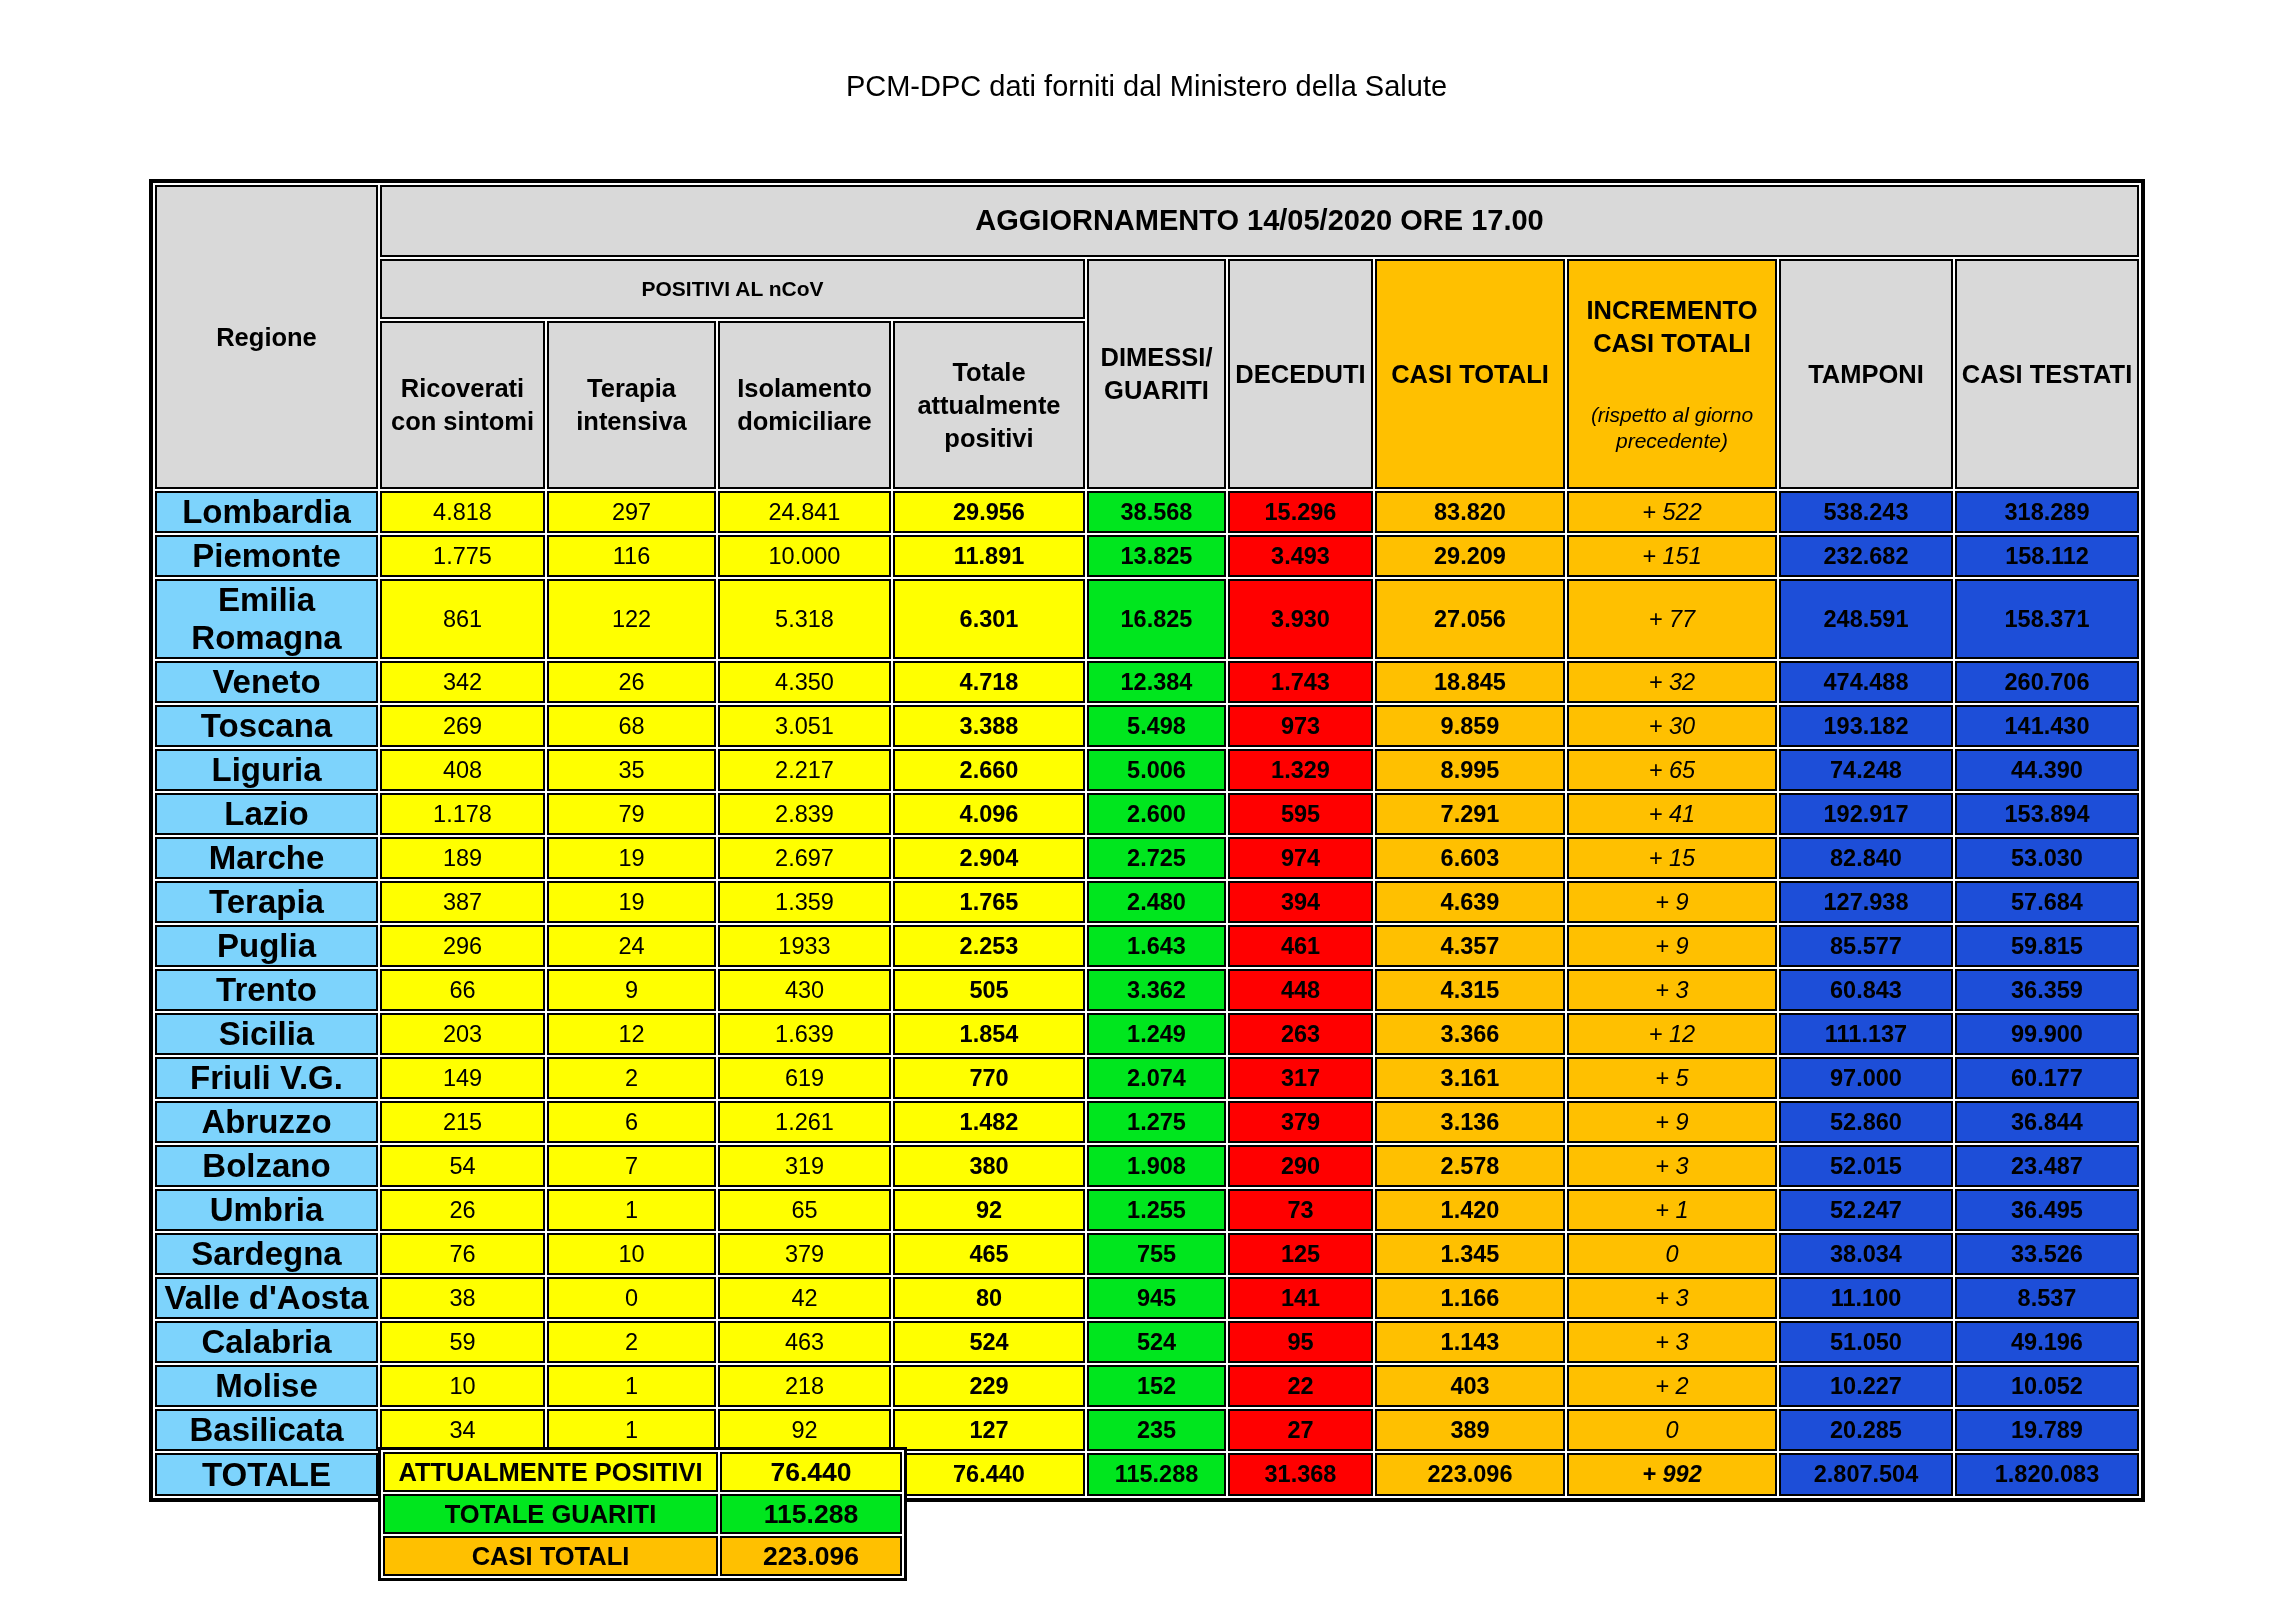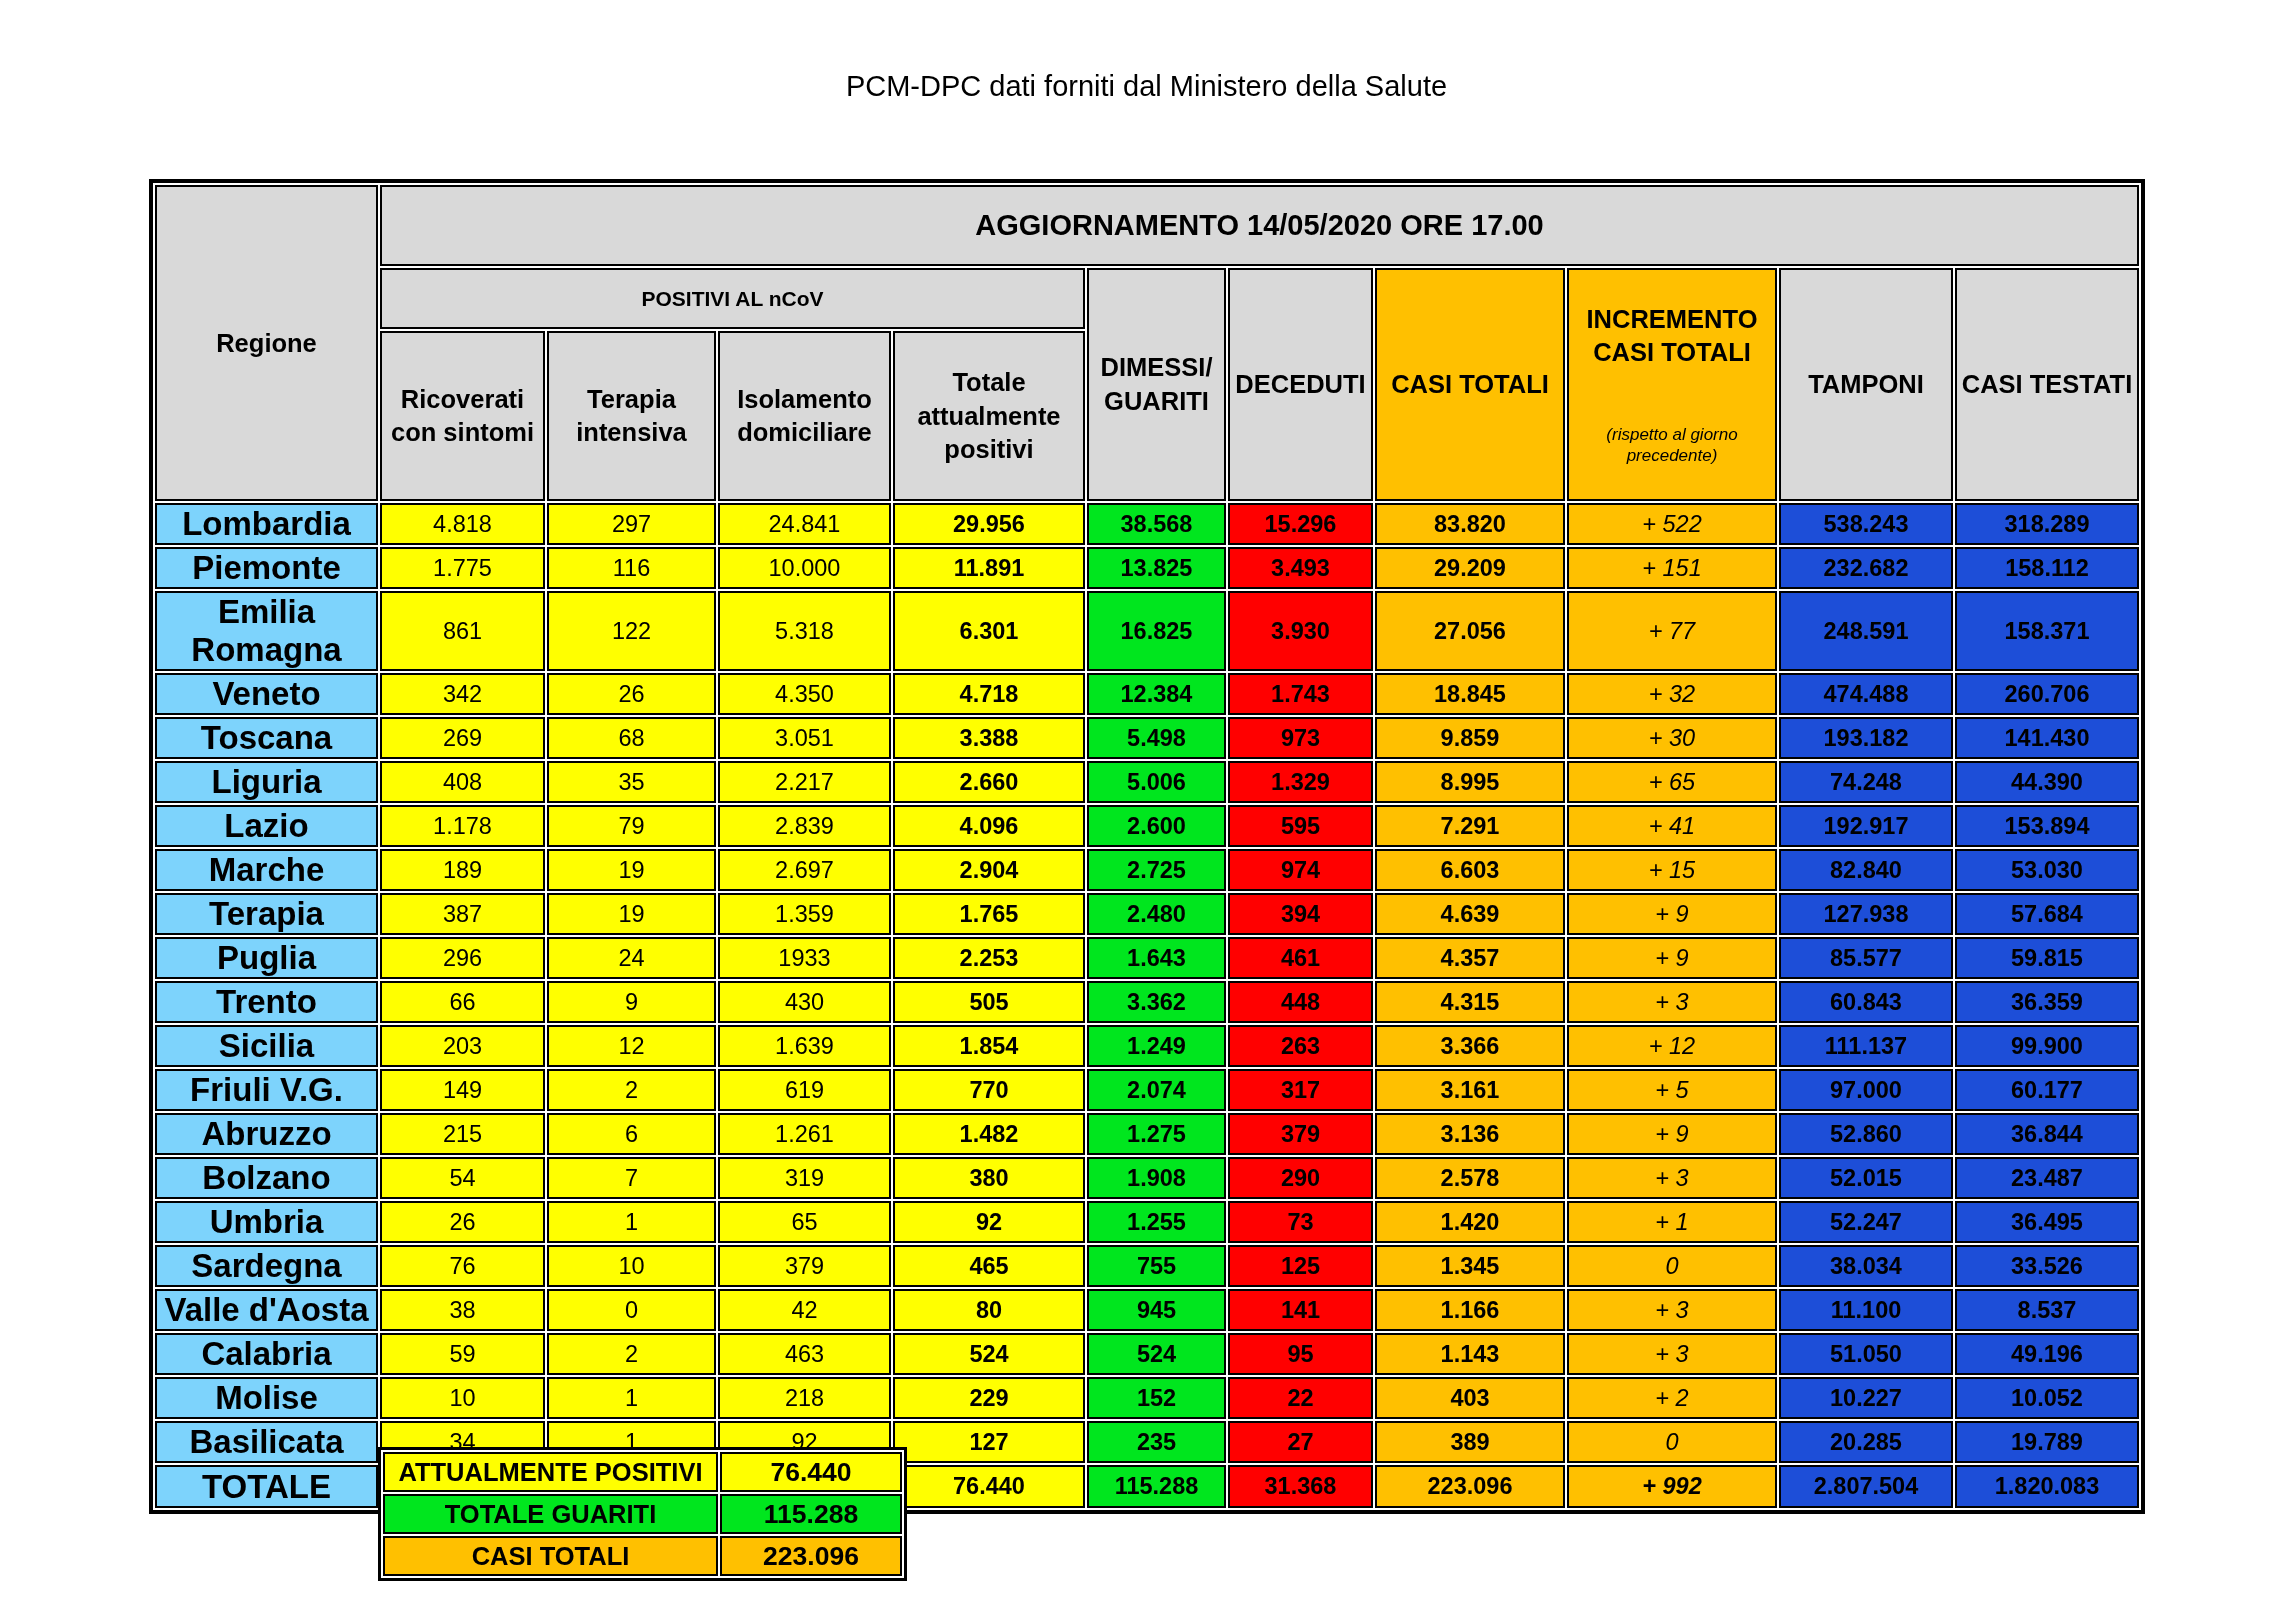--- a/index.html
+++ b/index.html
@@ -5,25 +5,25 @@
   html,body{margin:0;padding:0;background:#fff;}
   .page{position:relative;width:2293px;height:1621px;background:#fff;
         font-family:"Liberation Sans",sans-serif;color:#000;overflow:hidden;}
   .title{position:absolute;top:70px;left:0;width:2293px;text-align:center;
          font-size:29px;font-weight:400;letter-spacing:0px;}
   table.main{position:absolute;top:179px;left:149px;border-collapse:separate;
              border-spacing:2px;background:#fff;border:4.9px solid #000;table-layout:fixed;}
   table.main th, table.main td{border:2.9px solid #000;box-sizing:border-box;
              text-align:center;vertical-align:middle;padding:0 2px;overflow:hidden;}
   .h{background:#d9d9d9;font-weight:700;white-space:pre-line;font-size:25.5px;line-height:1.3;}
-  .h.update{font-size:29px;height:81px;}
+  .h.update{font-size:29px;height:72px;}
   .h.group{font-size:21px;height:47px;}
   .h.sub{height:131px;}
   .h.org{background:#ffc000;}
-  .note{font-style:italic;font-weight:400;font-size:17px;line-height:1.25;margin-top:21px;}
+  .note{font-style:italic;font-weight:400;font-size:21px;line-height:1.25;margin-top:8px;}
   tbody tr{height:40px;}
   tbody td{font-size:23.5px;}
   td.region{background:#7dd3fc;font-weight:700;font-size:33px;margin-left:7px;}
   .c-yel{background:#ffff00;}
   .c-grn{background:#00e61e;}
   .c-red{background:#ff0000;}
   .c-org{background:#ffc000;}
   .c-gry{background:#1d4ed8;}
   .b{font-weight:700;}
   .inc{font-style:italic;}

